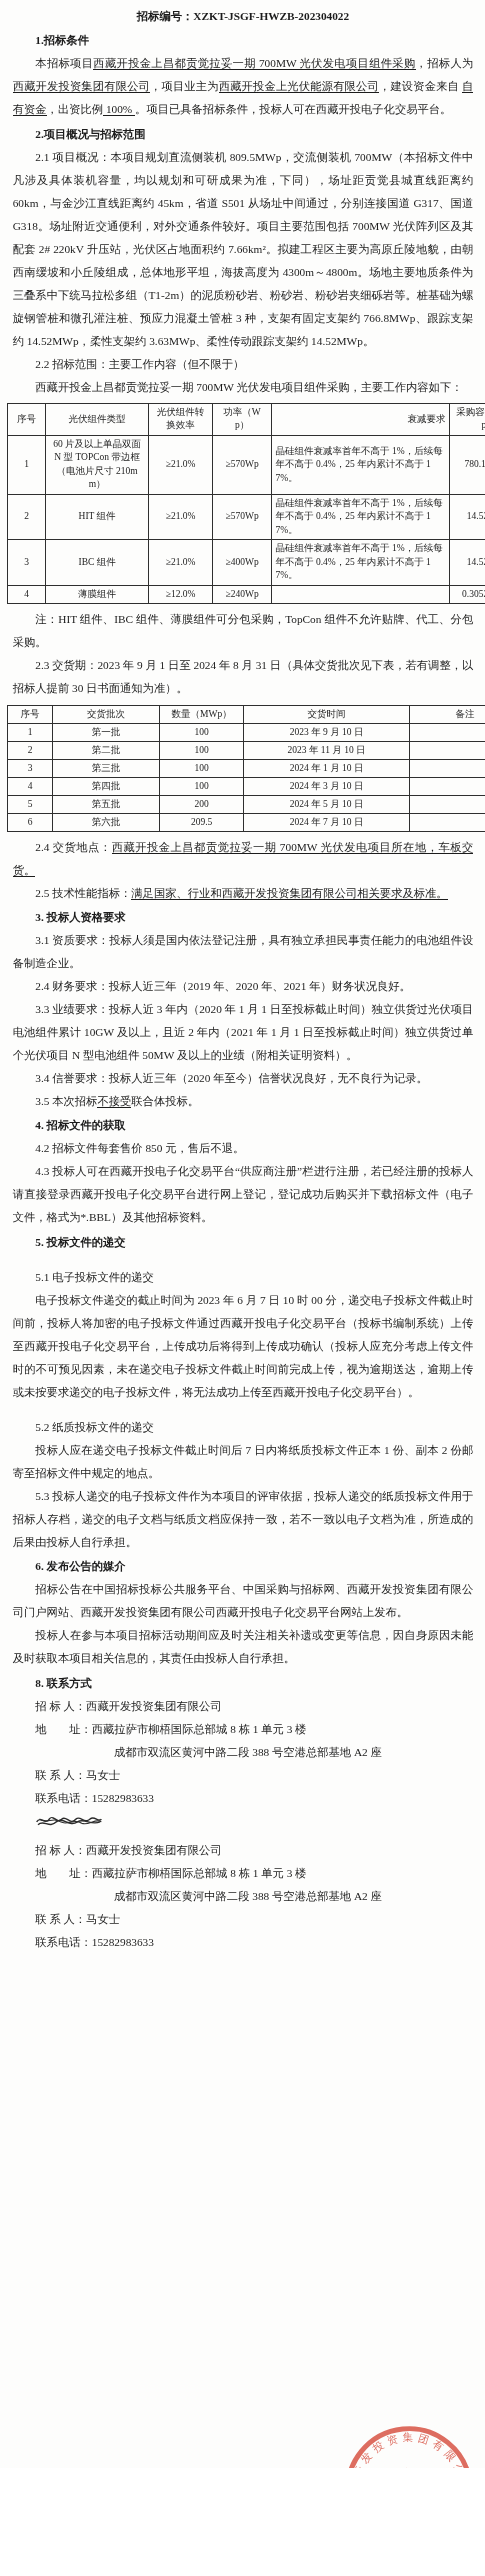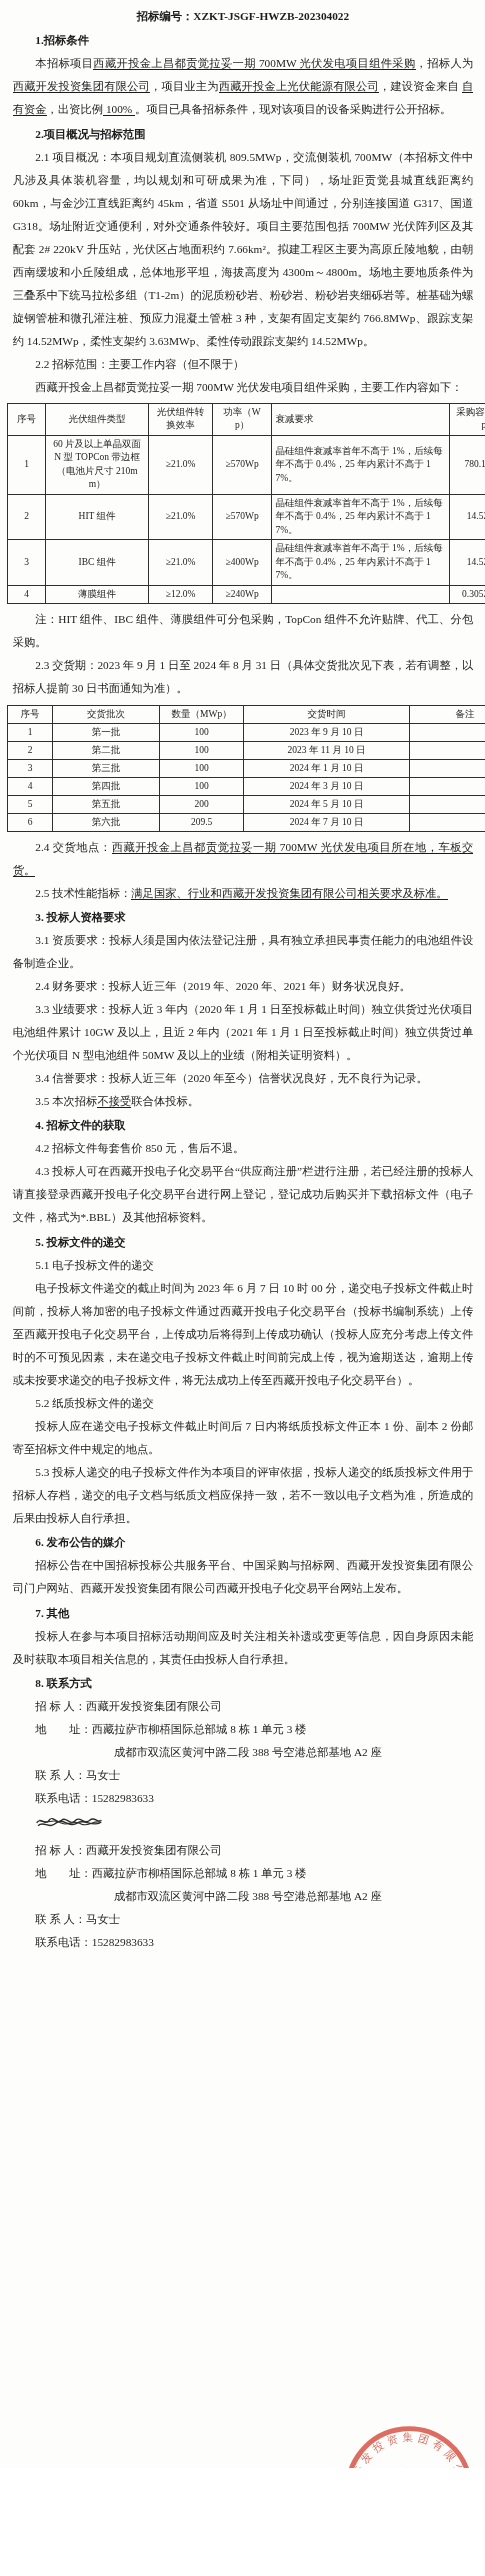--- a/index.html
+++ b/index.html
@@ -18,21 +18,21 @@
   }
   .bid-number{
     text-align:center;
     font-weight:600;
     font-size:11.3px;
     line-height:21px;
     margin:0 0 2.8px 0;
   }
   p{margin:0;text-indent:2em;text-align:justify;}
   .hd{font-weight:bold;text-indent:2em;margin:1.4px 0 0 0;}
-  .sub{text-indent:2em;}
+  .sub{text-indent:2em;margin-top:12px;}
   .u span.u, span.u{border-bottom:0.7px solid #1c1c1c;}
   table{
     border-collapse:collapse;
     table-layout:fixed;
     width:473px;
     margin:4.2px 0 4.2px -5.6px;
     font-size:9.5px;
     line-height:13.4px;
   }
   th,td{
@@ -41,21 +41,21 @@
     text-align:center;
     vertical-align:middle;
     font-weight:normal;
     word-break:break-all;
   }
   #t1 th:nth-child(1),#t1 td:nth-child(1){width:30px;}
   #t1 th:nth-child(2),#t1 td:nth-child(2){width:95px;}
   #t1 th:nth-child(3),#t1 td:nth-child(3){width:56px;}
   #t1 th:nth-child(4),#t1 td:nth-child(4){width:51px;}
   #t1 th:nth-child(5),#t1 td:nth-child(5){width:170px;text-align:left;}
-  #t1 th:nth-child(5){text-align:left;}
+  #t1 th:nth-child(5){text-align:right;}
   #t1 th:nth-child(6),#t1 td:nth-child(6){width:70px;}
   #t1 tbody tr:first-child td:nth-child(2){text-align:center;}
   #t2 th:nth-child(1),#t2 td:nth-child(1){width:37px;}
   #t2 th:nth-child(2),#t2 td:nth-child(2){width:99px;}
   #t2 th:nth-child(3),#t2 td:nth-child(3){width:76px;}
   #t2 th:nth-child(4),#t2 td:nth-child(4){width:158px;}
   #t2 th:nth-child(5),#t2 td:nth-child(5){width:103px;}
   #t2 td{line-height:12.7px;}
   .contact p{text-indent:2em;}
   .addr2{text-indent:0;padding-left:calc(2em + 56px);}
@@ -86,21 +86,21 @@
   }
 </style>
 </head>
 <body>
 
 <div class="page">
 
   <div class="bid-number">招标编号：XZKT-JSGF-HWZB-202304022</div>
 
   <p class="hd">1.招标条件</p>
-  <p><span>本招标项目</span><span class="u">西藏开投金上昌都贡觉拉妥一期 700MW 光伏发电项目组件采购</span><span>，招标人为</span><span class="u">西藏开发投资集团有限公司</span><span>，项目业主为</span><span class="u">西藏开投金上光伏能源有限公司</span><span>，建设资金来自 </span><span class="u">自有资金</span><span>，出资比例</span><span class="u"> 100% </span><span>。项目已具备招标条件，现对该项目的设备采购进行公开招标。</span></p>
+  <p><span>本招标项目</span><span class="u">西藏开投金上昌都贡觉拉妥一期 700MW 光伏发电项目组件采购</span><span>，招标人为</span><span class="u">西藏开发投资集团有限公司</span><span>，项目业主为</span><span class="u">西藏开投金上光伏能源有限公司</span><span>，建设资金来自 </span><span class="u">自有资金</span><span>，出资比例</span><span class="u"> 100% </span><span>。项目已具备招标条件，投标人可在西藏开投电子化交易平台。</span></p>
 
   <p class="hd">2.项目概况与招标范围</p>
   <p>2.1 项目概况：本项目规划直流侧装机 809.5MWp，交流侧装机 700MW（本招标文件中凡涉及具体装机容量，均以规划和可研成果为准，下同），场址距贡觉县城直线距离约 60km，与金沙江直线距离约 45km，省道 S501 从场址中间通过，分别连接国道 G317、国道 G318。场址附近交通便利，对外交通条件较好。项目主要范围包括 700MW 光伏阵列区及其配套 2# 220kV 升压站，光伏区占地面积约 7.66km²。拟建工程区主要为高原丘陵地貌，由朝西南缓坡和小丘陵组成，总体地形平坦，海拔高度为 4300m～4800m。场地主要地质条件为三叠系中下统马拉松多组（T1-2m）的泥质粉砂岩、粉砂岩、粉砂岩夹细砾岩等。桩基础为螺旋钢管桩和微孔灌注桩、预应力混凝土管桩 3 种，支架有固定支架约 766.8MWp、跟踪支架约 14.52MWp，柔性支架约 3.63MWp、柔性传动跟踪支架约 14.52MWp。</p>
   <p>2.2 招标范围：主要工作内容（但不限于）</p>
   <p>西藏开投金上昌都贡觉拉妥一期 700MW 光伏发电项目组件采购，主要工作内容如下：</p>
 
   <table id="t1">
       <thead>
         <tr>
           <th>序号</th>
@@ -223,21 +223,20 @@
   <p class="hd">5. 投标文件的递交</p>
   <p class="sub">5.1 电子投标文件的递交</p>
   <p>电子投标文件递交的截止时间为 2023 年 6 月 7 日 10 时 00 分，递交电子投标文件截止时间前，投标人将加密的电子投标文件通过西藏开投电子化交易平台（投标书编制系统）上传至西藏开投电子化交易平台，上传成功后将得到上传成功确认（投标人应充分考虑上传文件时的不可预见因素，未在递交电子投标文件截止时间前完成上传，视为逾期送达，逾期上传或未按要求递交的电子投标文件，将无法成功上传至西藏开投电子化交易平台）。</p>
   <p class="sub">5.2 纸质投标文件的递交</p>
   <p>投标人应在递交电子投标文件截止时间后 7 日内将纸质投标文件正本 1 份、副本 2 份邮寄至招标文件中规定的地点。</p>
   <p>5.3 投标人递交的电子投标文件作为本项目的评审依据，投标人递交的纸质投标文件用于招标人存档，递交的电子文档与纸质文档应保持一致，若不一致以电子文档为准，所造成的后果由投标人自行承担。</p>
 
   <p class="hd">6. 发布公告的媒介</p>
   <p>招标公告在中国招标投标公共服务平台、中国采购与招标网、西藏开发投资集团有限公司门户网站、西藏开发投资集团有限公司西藏开投电子化交易平台网站上发布。</p>
 
-  <p class="hd">7. 其他</p>
   <p>投标人在参与本项目招标活动期间应及时关注相关补遗或变更等信息，因自身原因未能及时获取本项目相关信息的，其责任由投标人自行承担。</p>
 
   <p class="hd">8. 联系方式</p>
   <div class="contact">
     <p>招 标 人：西藏开发投资集团有限公司</p>
     <p>地　　址：西藏拉萨市柳梧国际总部城 8 栋 1 单元 3 楼</p>
     <p class="addr2">成都市双流区黄河中路二段 388 号空港总部基地 A2 座</p>
     <p>联 系 人：马女士</p>
     <p>联系电话：15282983633</p>
   </div>

